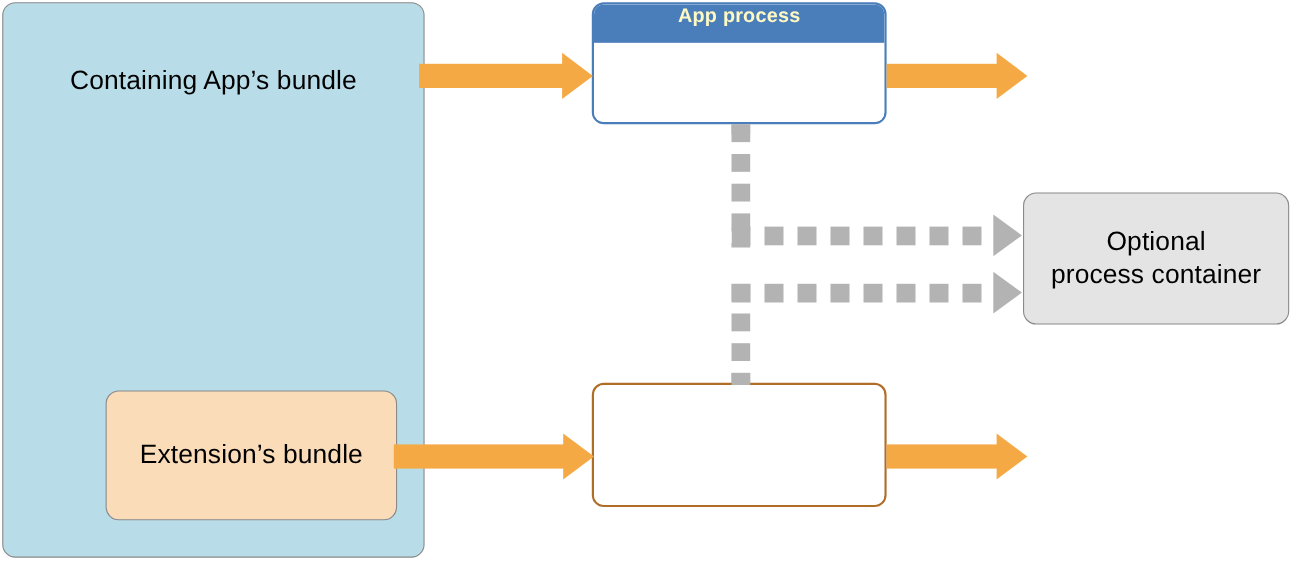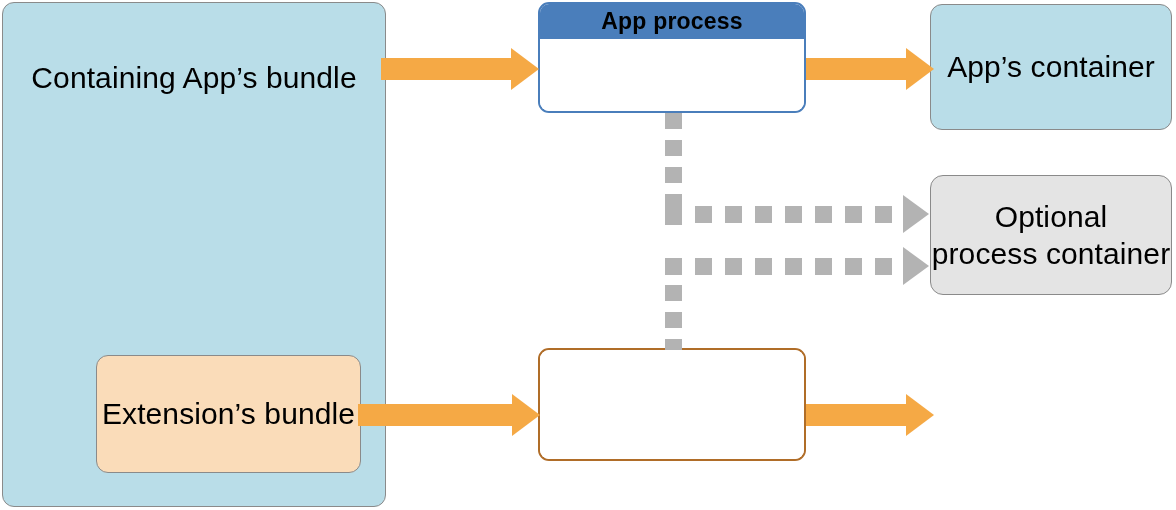--- a/index.html
+++ b/index.html
@@ -23,21 +23,21 @@
   .box {
     position: absolute;
     box-sizing: border-box;
     border-radius: 12px;
     border: 1.4px solid #8a8a8a;
     display: flex;
     align-items: center;
     justify-content: center;
     text-align: center;
     color: #000000;
-    font-size: 30px;
+    font-size: 24px;
     line-height: 1.25;
     letter-spacing: 0.1px;
   }
 
   .box-blue      { background: #b9dde8; }
   .box-peach     { background: #fadcb9; }
   .box-gray      { background: #e4e4e4; }
 
   
   #containing-app-bundle {
@@ -63,21 +63,20 @@
     left: 930px;
     top: 4px;
     width: 242px;
     height: 126px;
   }
   #optional-shared-container {
     left: 930px;
     top: 175px;
     width: 242px;
     height: 120px;
-    border-radius: 13px;
   }
   #extension-container {
     left: 930px;
     top: 352px;
     width: 242px;
     height: 123px;
   }
 
   
   .process {
@@ -85,24 +84,24 @@
     box-sizing: border-box;
     border-radius: 11px;
     overflow: hidden;
     background: #ffffff;
     display: flex;
     flex-direction: column;
   }
   .process-header {
     height: 35px;
     display: flex;
-    align-items: center;
+    align-items: flex-start;
     justify-content: center;
-    color: #000000;
-    font-size: 23px;
+    color: #fef9c3;
+    font-size: 18px;
     font-weight: bold;
     letter-spacing: 0.2px;
   }
   .process-body {
     flex: 1;
     background: #ffffff;
   }
 
   #app-process {
     left: 538px;
@@ -216,23 +215,20 @@
     <div class="process-header">
       <span>App process</span>
     </div>
     <div class="process-body"></div>
   </div>
 
   <div class="process" id="extension-process">
     <div class="process-body"></div>
   </div>
 
-  <div class="box box-blue" id="app-container">
-    <span>App’s container</span>
-  </div>
 
   <div class="box box-gray" id="optional-shared-container">
     <span>
       <span>Optional</span><br>
       <span>process container</span>
     </span>
   </div>
 
 
   <div class="arrow-orange" id="arrow-bundle-to-app-process">

